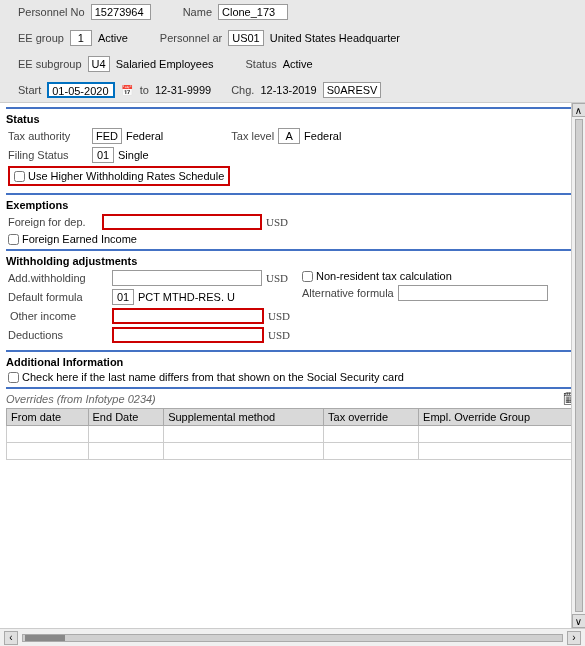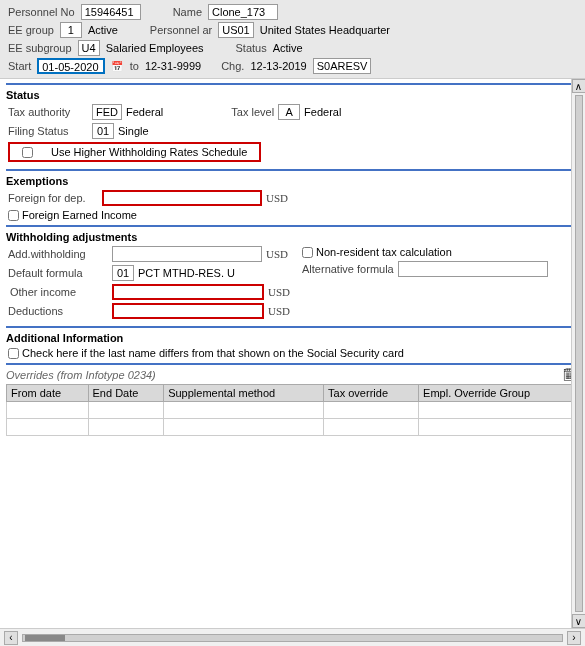--- a/index.html
+++ b/index.html
@@ -16,24 +16,24 @@
       background: #fff;
       width: 585px;
       min-height: 646px;
       display: flex;
       flex-direction: column;
     }
     
     .header-bar {
       background: #e8e8e8;
       border-bottom: 1px solid #ccc;
-      padding: 4px 8px;
+      padding: 4px 18px;
       display: flex;
       flex-direction: column;
-      gap: 2px;
+      gap: 10px;
     }
     .header-row {
       display: flex;
       align-items: center;
       gap: 6px;
     }
     .field-label {
       color: #444;
       white-space: nowrap;
       min-width: fit-content;
@@ -225,21 +225,21 @@
     }
   </style>
 </head>
 <body>
 
 <div class="main-container">
 
   <div class="header-bar">
     <div class="header-row">
       <span class="field-label">Personnel No</span>
-      <span class="input-field" style="min-width:60px;">15946451</span>
+      <span class="input-field" style="min-width:60px;">15273964</span>
       <span style="min-width:20px;"></span>
       <span class="field-label">Name</span>
       <span class="input-field" style="min-width:70px;">Clone_173</span>
     </div>
     <div class="header-row">
       <span class="field-label">EE group</span>
       <span class="code-box">1</span>
       <span class="field-value">Active</span>
       <span style="min-width:20px;"></span>
       <span class="field-label">Personnel ar</span>
@@ -281,21 +281,21 @@
             <span class="field-label">Tax level</span>
             <span class="code-box">A</span>
             <span class="field-value">Federal</span>
           </div>
           <div class="form-row">
             <span class="field-label" style="min-width:80px;">Filing Status</span>
             <span class="code-box">01</span>
             <span class="field-value">Single</span>
           </div>
           <div class="form-row">
-            <label class="checkbox-label" style="border: 2px solid #cc0000; padding: 2px 12px; display:inline-flex; align-items:center; gap:18px;">
+            <label class="checkbox-label" style="border: 2px solid #cc0000; padding: 2px 4px; display:inline-flex; align-items:center; gap:3px;">
               <input type="checkbox" style="">
               <span>Use Higher Withholding Rates Schedule</span>
             </label>
           </div>
         </div>
       </div>
     </div>
 
     <div class="section">
       <div class="section-title">Exemptions</div>

